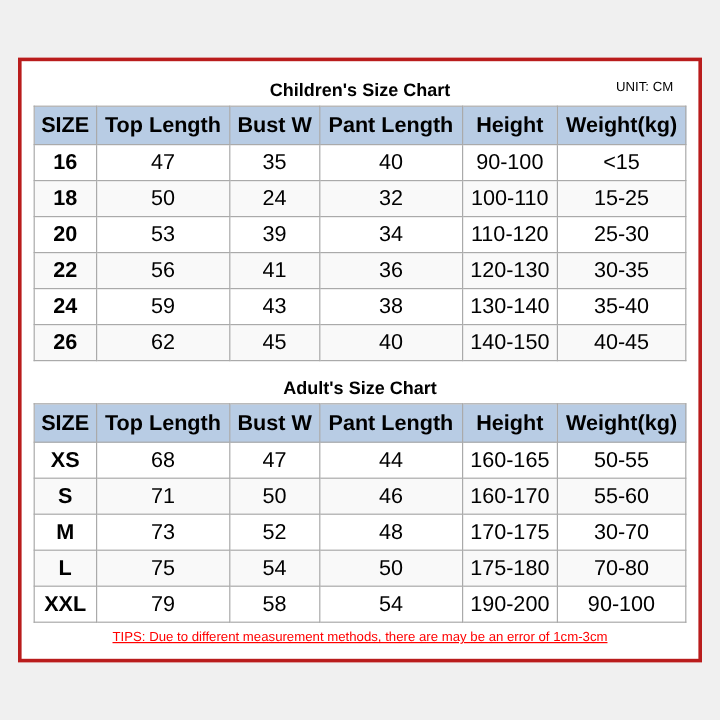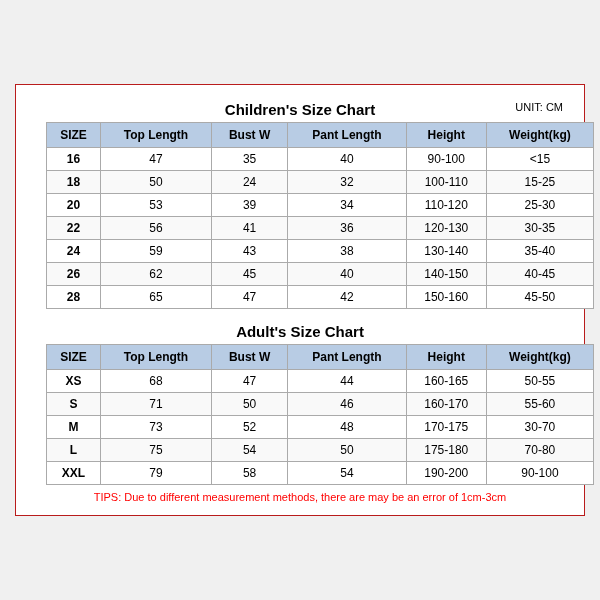--- a/index.html
+++ b/index.html
@@ -7,43 +7,42 @@
       width: 600px;
       height: 600px;
       background: #f0f0f0;
       display: flex;
       align-items: center;
       justify-content: center;
       font-family: Arial, sans-serif;
     }
     .chart-container {
       background: #fff;
-      border: 1px solid #b91c1c;
+      border: 3px solid #b91c1c;
       width: 570px;
       padding: 10px;
     }
     .section-title {
       text-align: center;
       font-weight: bold;
       font-size: 15px;
       padding: 6px 0 4px 0;
       position: relative;
     }
     .unit-label {
       position: absolute;
       right: 11px;
       top: 6px;
       font-size: 11px;
       font-weight: normal;
     }
     table {
       width: 100%;
       border-collapse: collapse;
-      font-size: 12px;
-      margin-left: 20px;
+      font-size: 18px;
     }
     th {
       background: #b8cce4;
       border: 1px solid #aaa;
       padding: 5px 4px;
       text-align: center;
       font-weight: bold;
     }
     td {
       border: 1px solid #aaa;
@@ -51,20 +50,21 @@
       text-align: center;
     }
     tr:nth-child(even) td { background: #f9f9f9; }
     tr:nth-child(odd) td { background: #fff; }
     td:first-child { font-weight: bold; }
     .tips {
       color: red;
       font-size: 11px;
       text-align: center;
       padding: 6px 0 2px 0;
+      text-decoration: underline;
     }
     .section-gap { height: 8px; }
   </style>
 </head>
 <body>
 
 <div class="chart-container">
 
   <div class="section-title">
     <span>Children's Size Chart</span>
@@ -123,28 +123,20 @@
           <td>35-40</td>
         </tr>
         <tr>
           <td>26</td>
           <td>62</td>
           <td>45</td>
           <td>40</td>
           <td>140-150</td>
           <td>40-45</td>
         </tr>
-        <tr>
-          <td>28</td>
-          <td>65</td>
-          <td>47</td>
-          <td>42</td>
-          <td>150-160</td>
-          <td>45-50</td>
-        </tr>
       </tbody>
   </table>
 
   <div class="section-gap"></div>
 
   <div class="section-title">
     <span>Adult's Size Chart</span>
   </div>
   <table>
     <thead>

